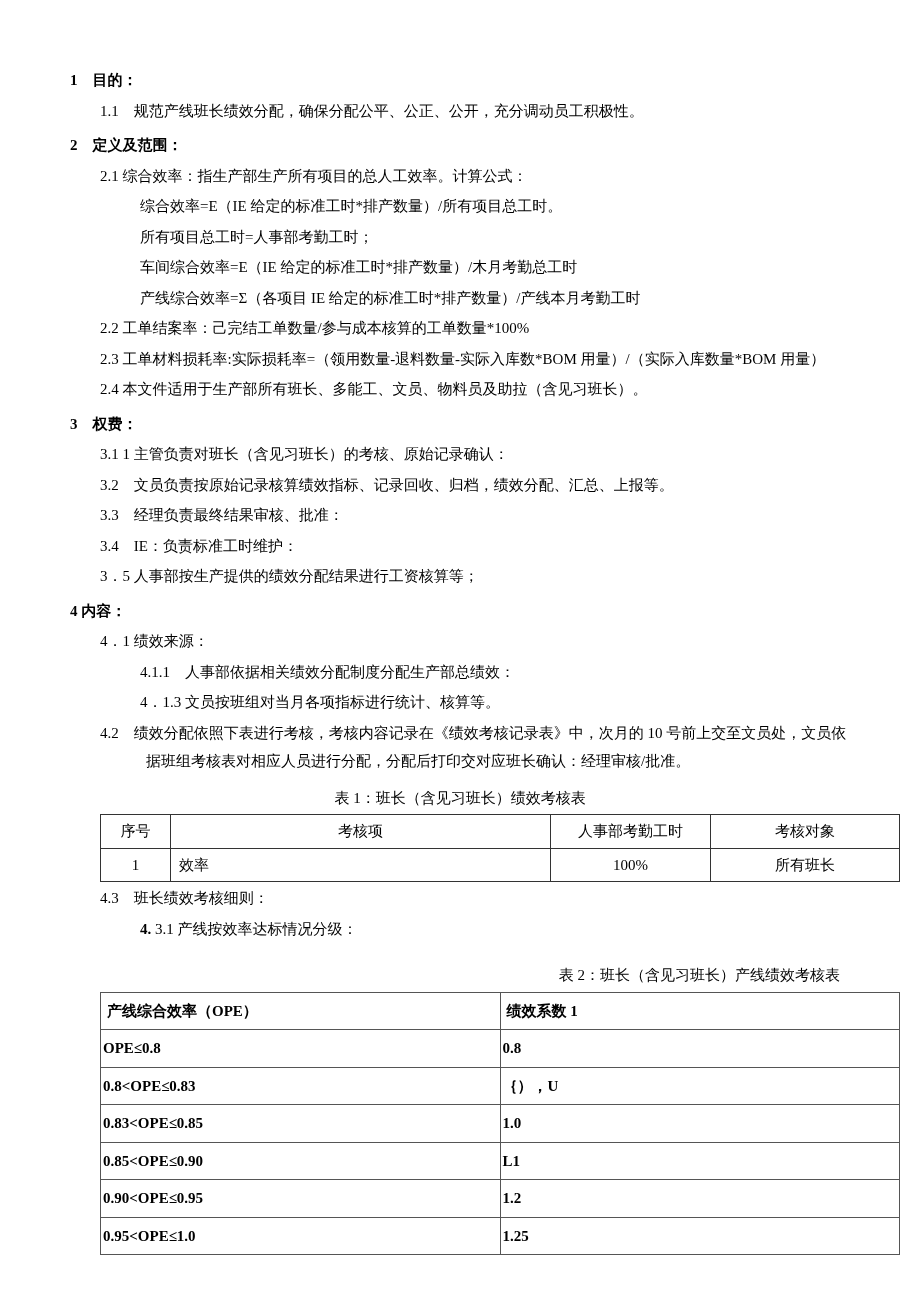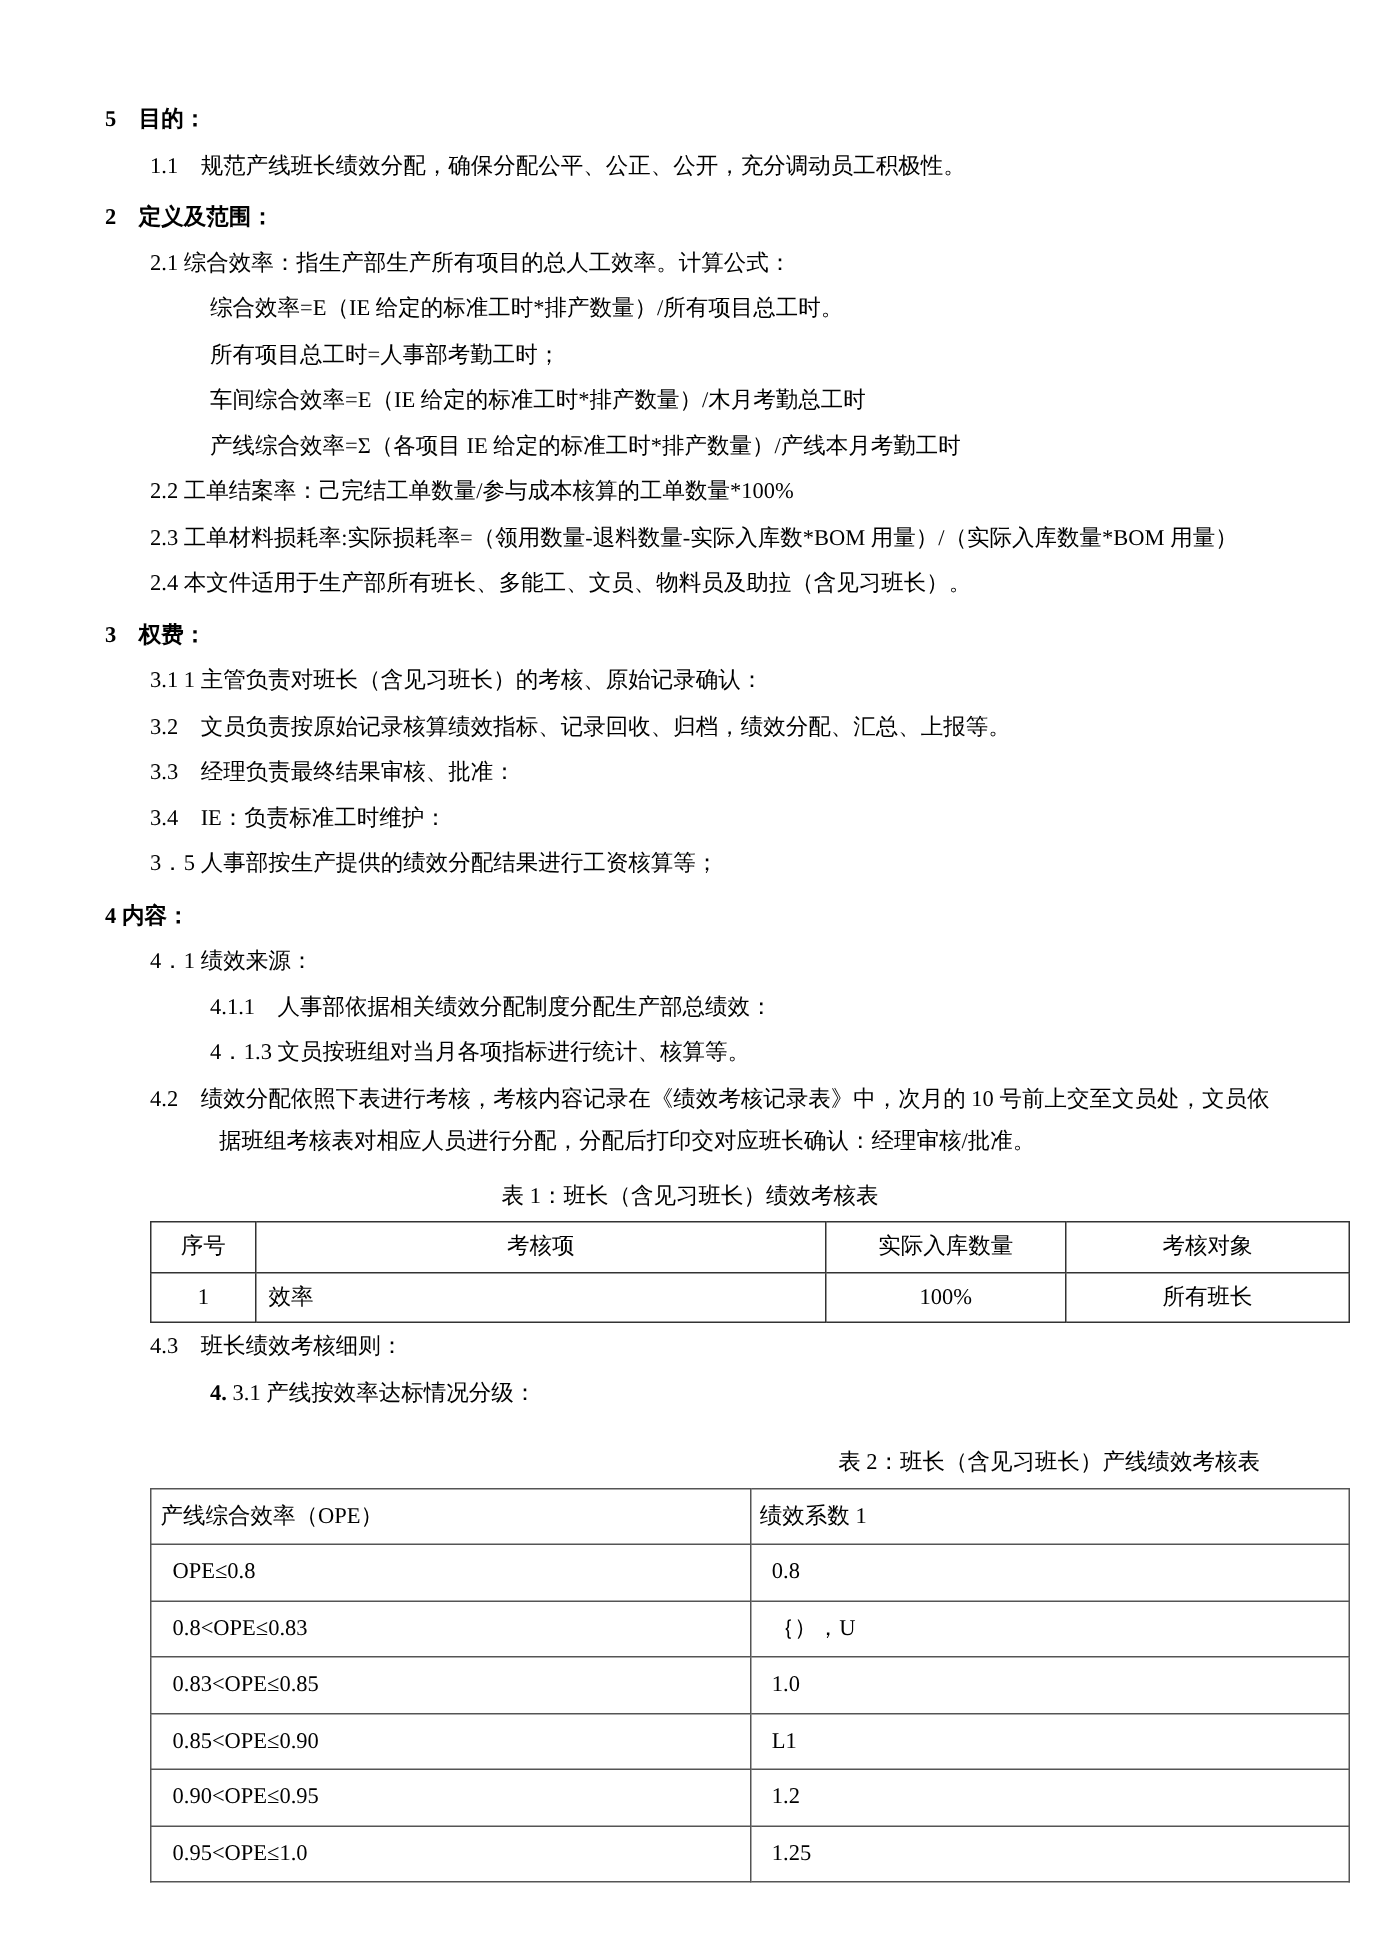--- a/index.html
+++ b/index.html
@@ -40,29 +40,29 @@
   }
   .t1 .left { text-align: left; }
   .t1 .note td { text-align: left; border-top: 1px solid #333; }
 
   .t2 {
     width: 800px;
     margin: 2px 0 2px 30px;
   }
   .t2 td {
     border: 1px solid #555;
-    padding: 4px 14px;
+    padding: 4px 2px;
     text-align: left;
-    font-weight: normal;
+    font-weight: bold;
   }
 </style>
 </head>
 <body>
 
-<div class="section-h">5　目的：</div>
+<div class="section-h">1　目的：</div>
 <div class="lvl1 para">1.1　规范产线班长绩效分配，确保分配公平、公正、公开，充分调动员工积极性。</div>
 
 <div class="section-h">2　定义及范围：</div>
 <div class="lvl1 para">2.1 综合效率：指生产部生产所有项目的总人工效率。计算公式：</div>
 <div class="lvl2 para">综合效率=E（IE 给定的标准工时*排产数量）/所有项目总工时。</div>
 <div class="lvl2 para">所有项目总工时=人事部考勤工时；</div>
 <div class="lvl2 para">车间综合效率=E（IE 给定的标准工时*排产数量）/木月考勤总工时</div>
 <div class="lvl2 para">产线综合效率=Σ（各项目 IE 给定的标准工时*排产数量）/产线本月考勤工时</div>
 <div class="lvl1 para">2.2 工单结案率：己完结工单数量/参与成本核算的工单数量*100%</div>
 <div class="lvl1 para">2.3 工单材料损耗率:实际损耗率=（领用数量-退料数量-实际入库数*BOM 用量）/（实际入库数量*BOM 用量）</div>
@@ -80,21 +80,21 @@
 <div class="lvl2 para">4.1.1　人事部依据相关绩效分配制度分配生产部总绩效：</div>
 <div class="lvl2 para">4．1.3 文员按班组对当月各项指标进行统计、核算等。</div>
 <div class="lvl1 para hang">4.2　绩效分配依照下表进行考核，考核内容记录在《绩效考核记录表》中，次月的 10 号前上交至文员处，文员依据班组考核表对相应人员进行分配，分配后打印交对应班长确认：经理审核/批准。</div>
 
 <div class="tbl-title">表 1：班长（含见习班长）绩效考核表</div>
 <table class="t1">
   <tbody>
       <tr>
     <th style="width:70px">序号</th>
     <th style="width:380px">考核项</th>
-    <th style="width:160px">实际入库数量</th>
+    <th style="width:160px">人事部考勤工时</th>
     <th>考核对象</th>
   </tr>
   <tr>
     <td>1</td>
     <td class="left">效率</td>
     <td>100%</td>
     <td>所有班长</td>
   </tr>
 </tbody>
   </table>

